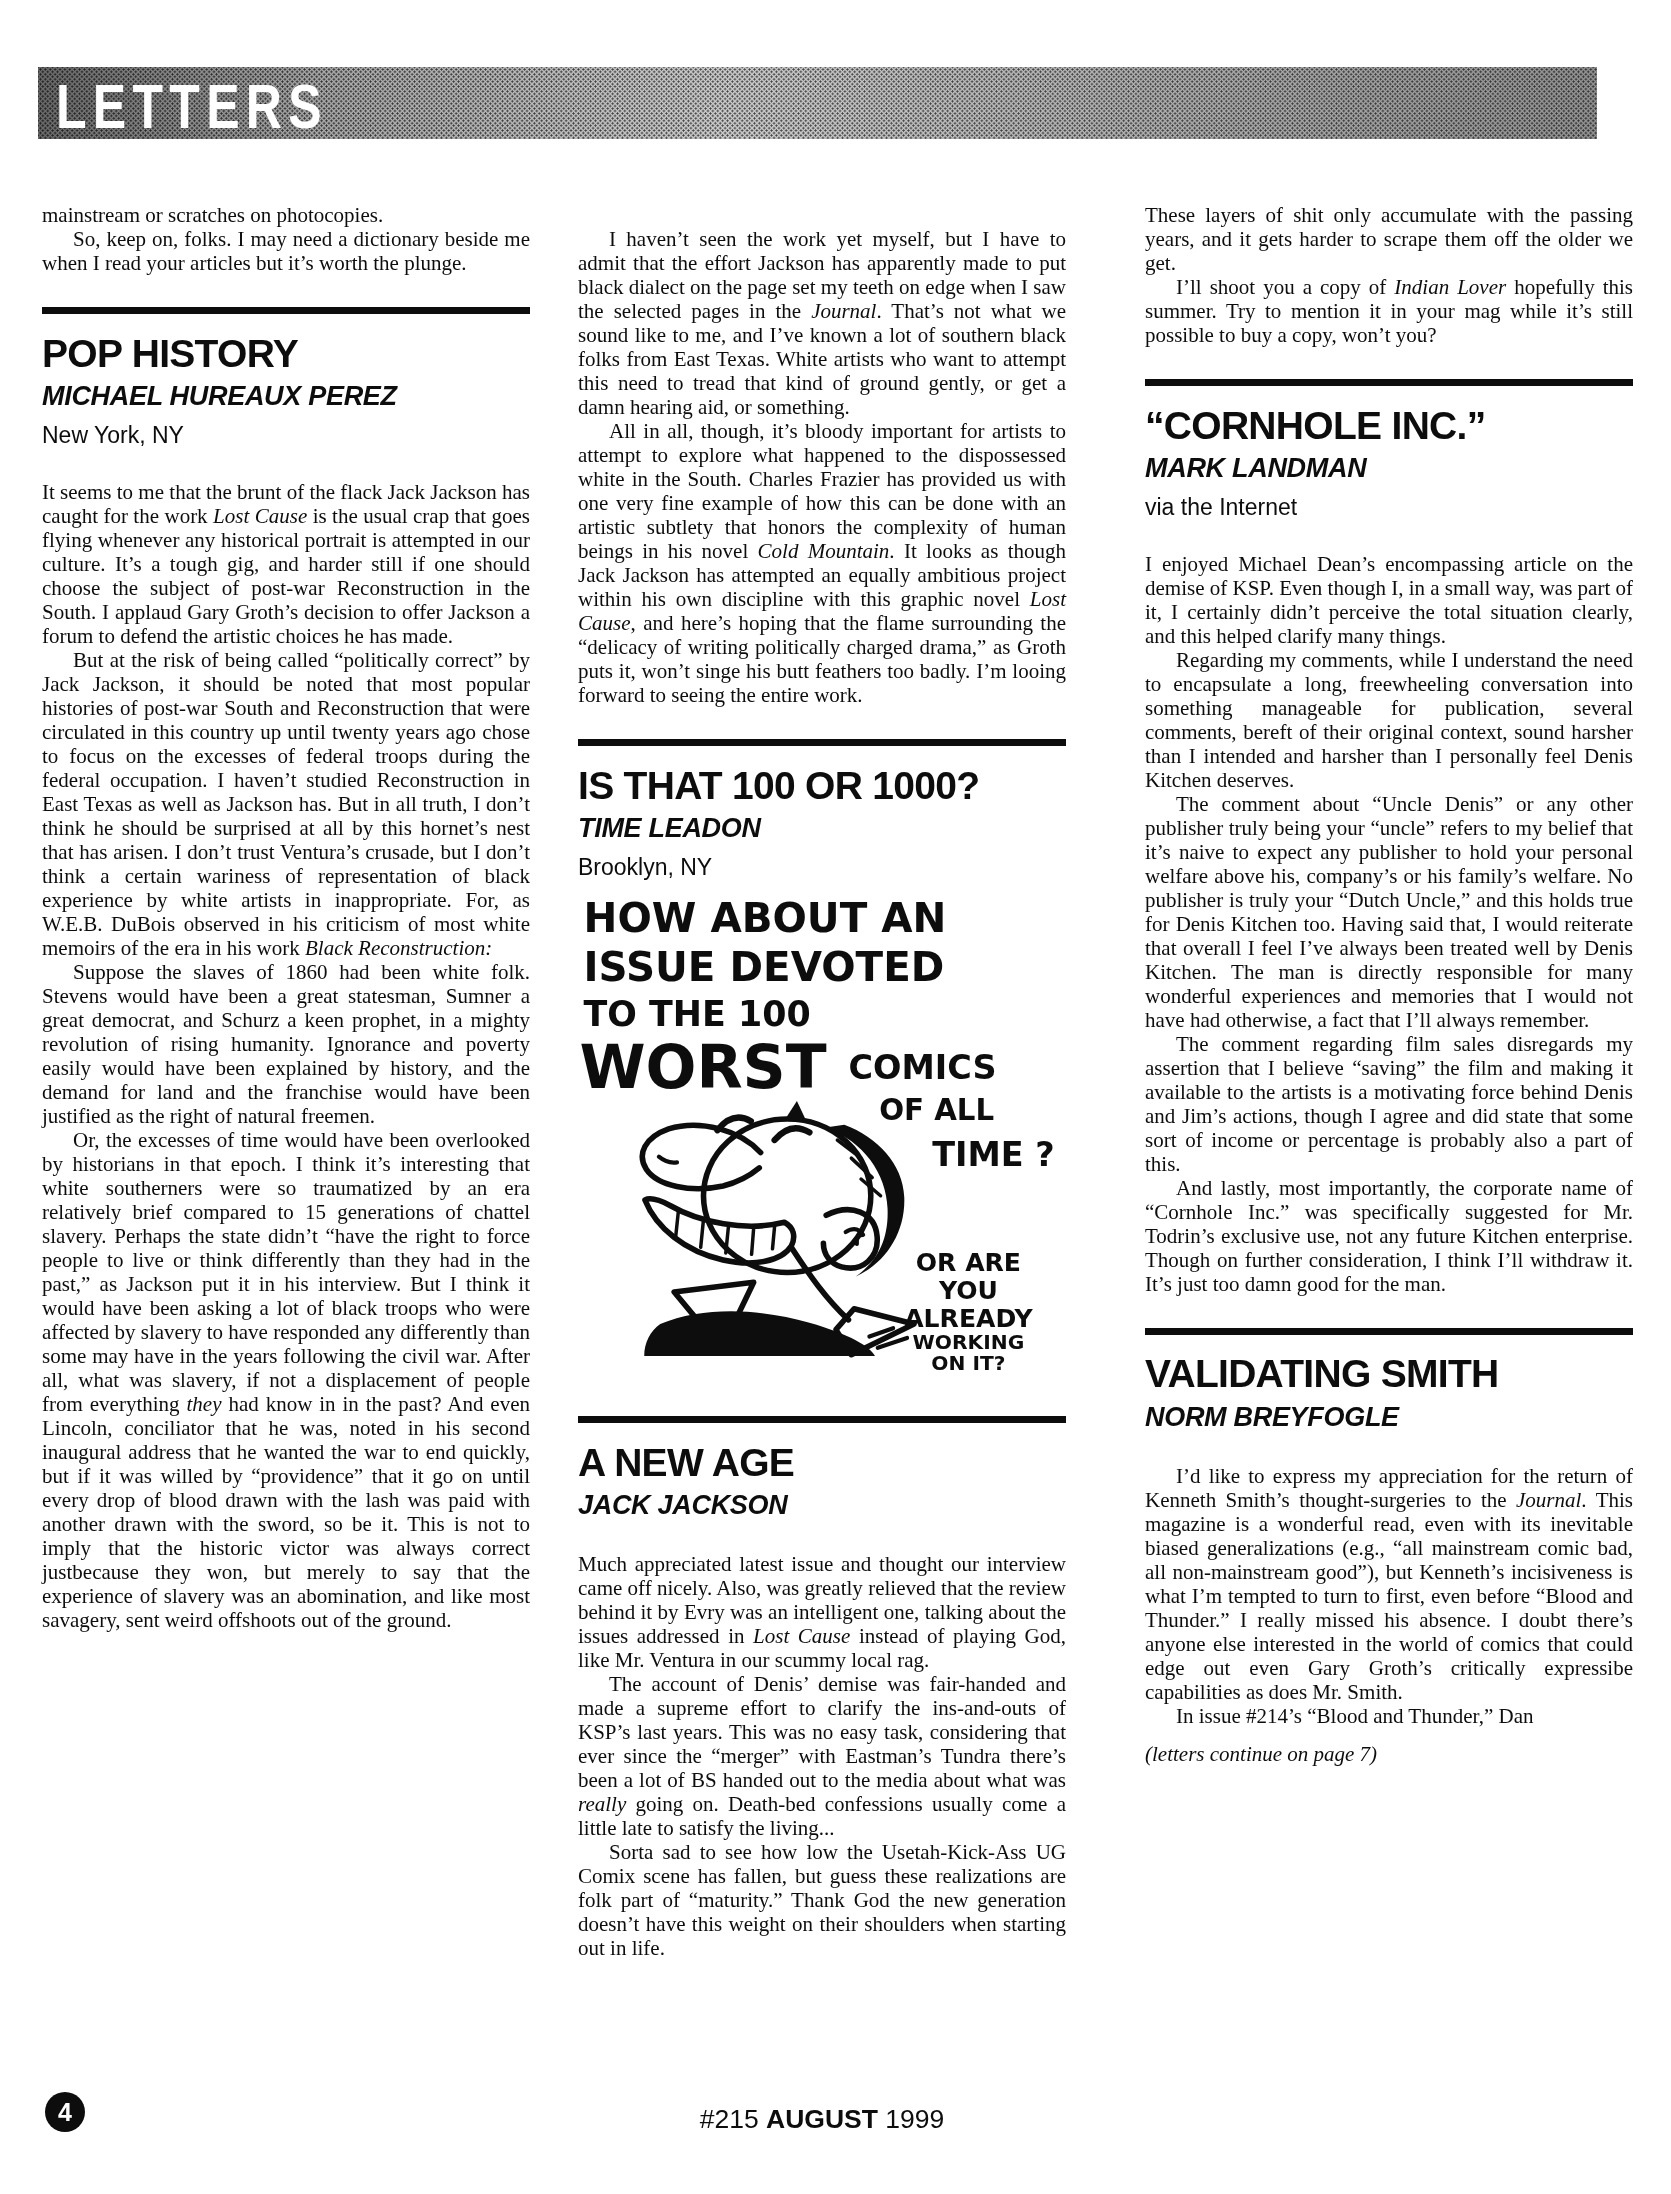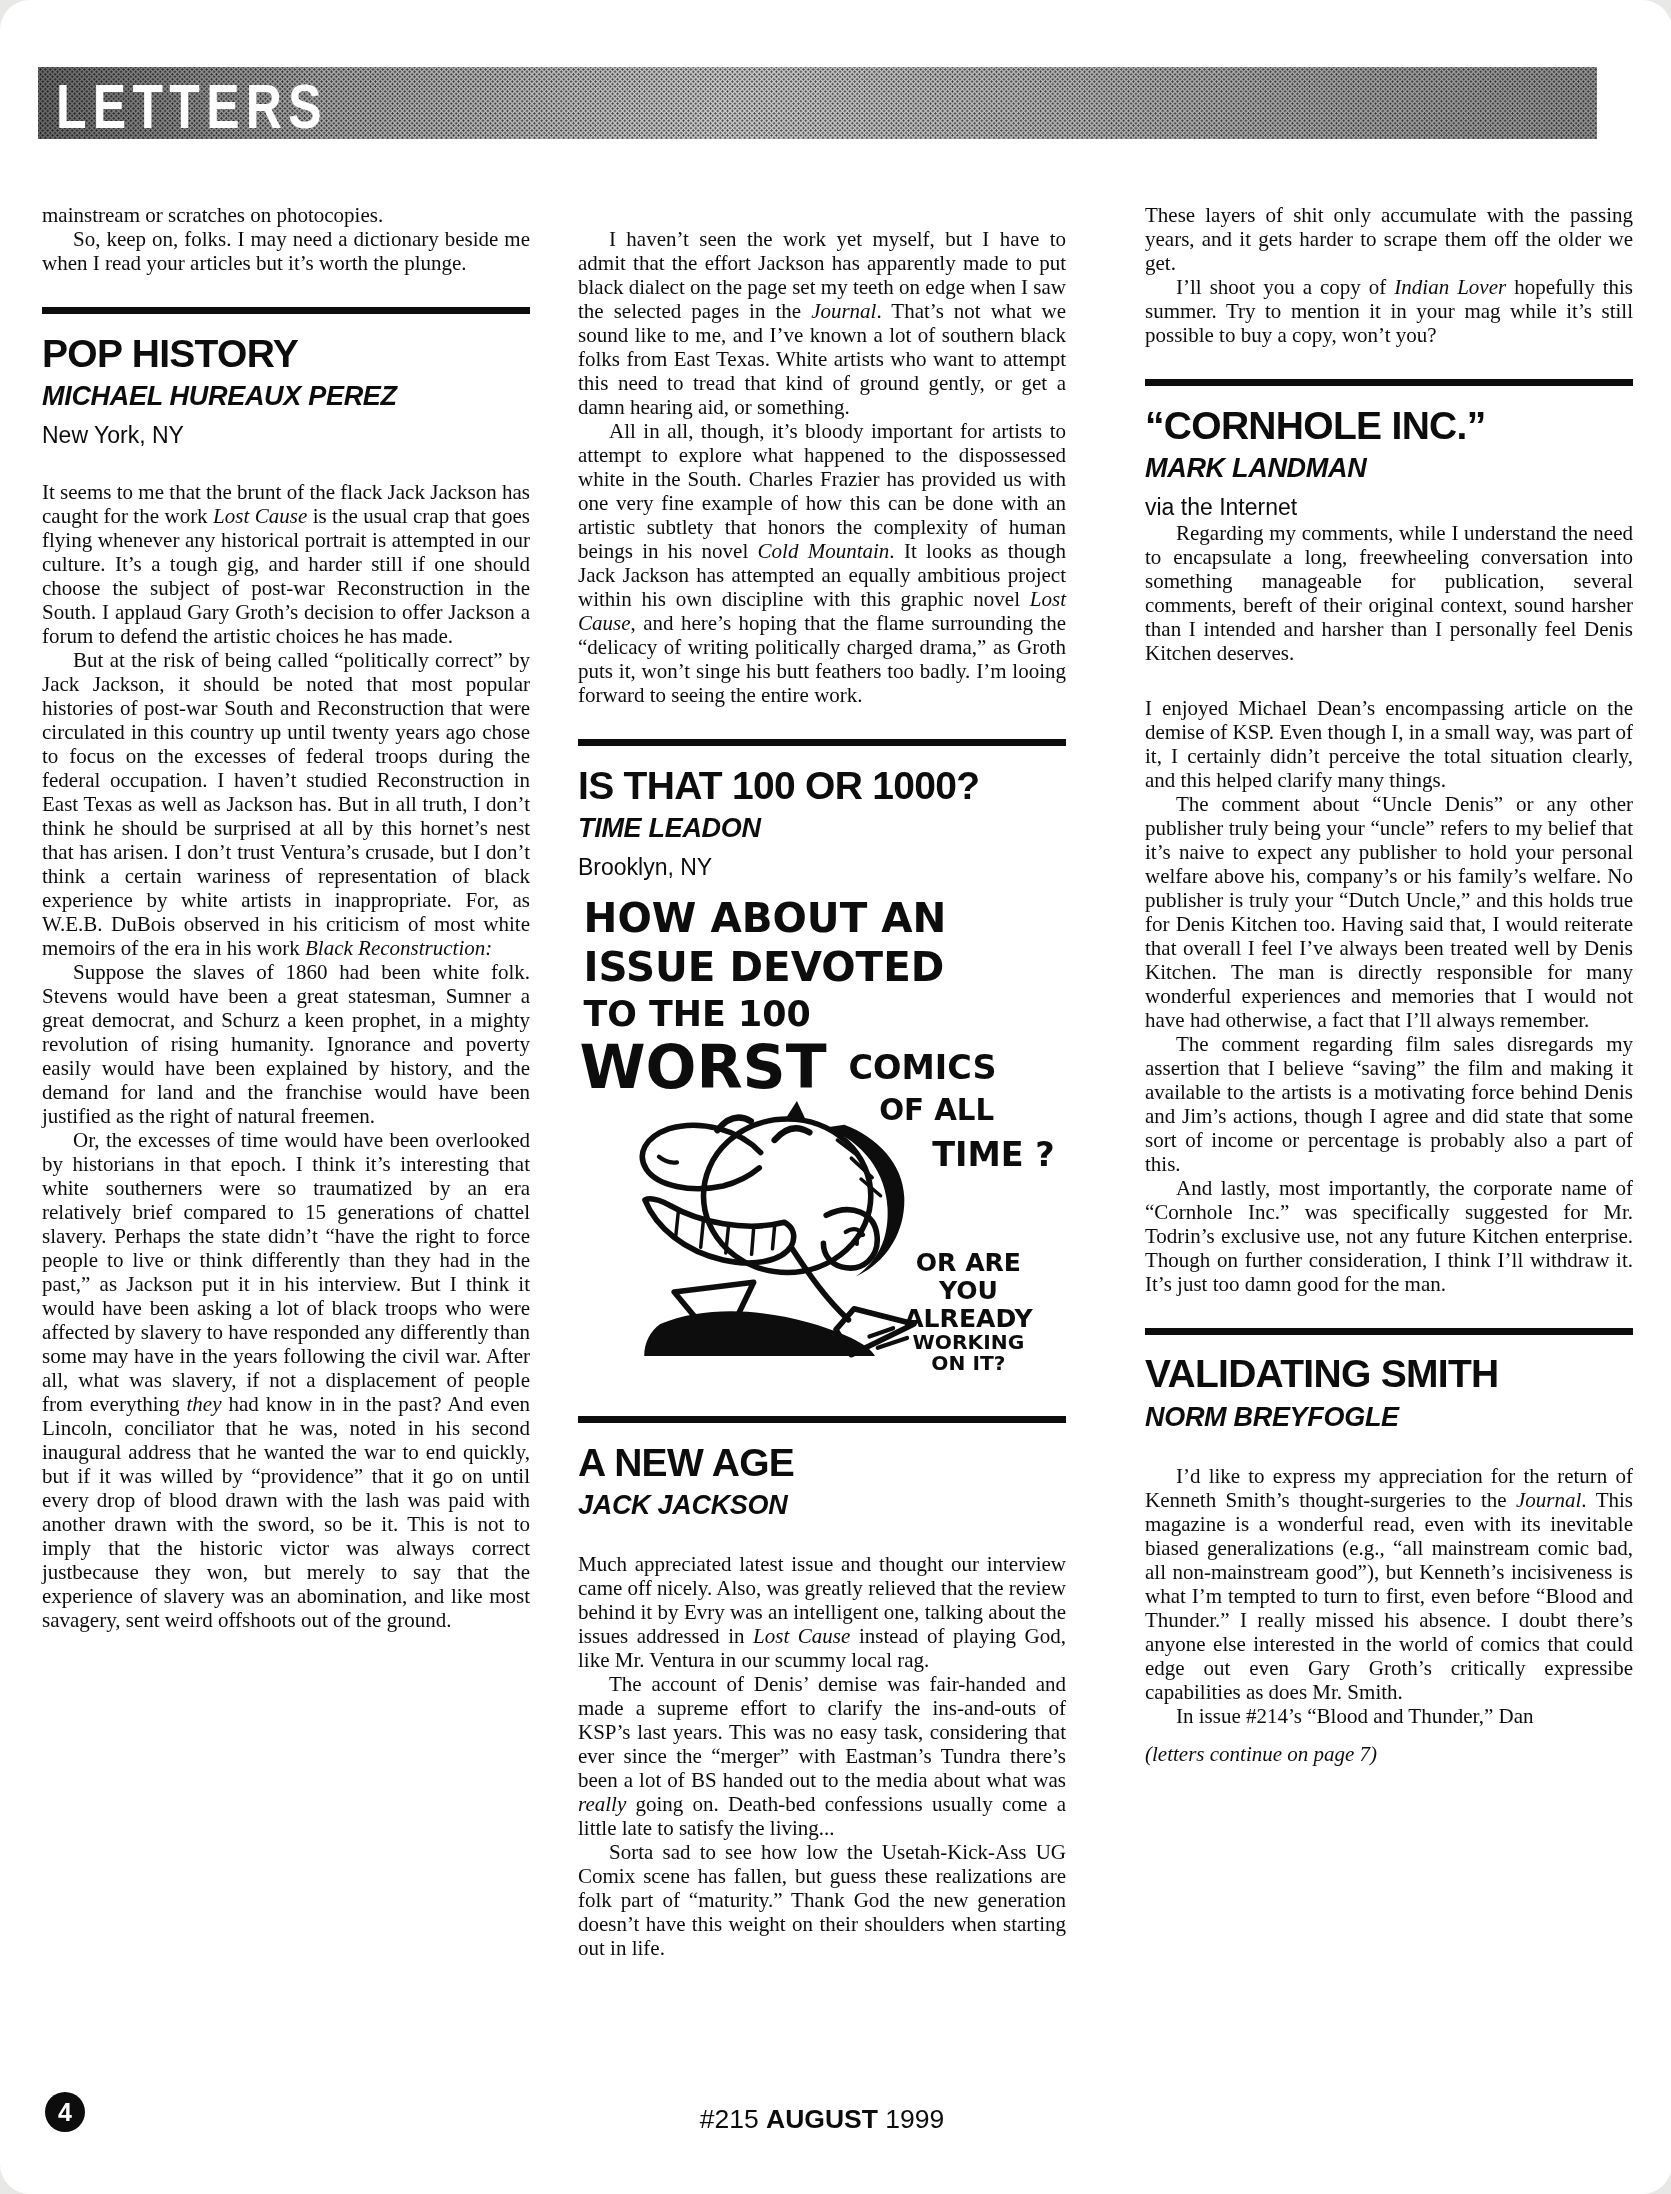--- a/index.html
+++ b/index.html
@@ -1,17 +1,17 @@
 <!DOCTYPE html>
 <html style="font-size:11px"><head>
 <meta charset="utf-8">
 <style>
   html,body{margin:0;padding:0;background:#e8e8e6;}
   .page{position:relative;width:1672px;height:2194px;background:#ffffff;overflow:hidden;
-        font-family:"Liberation Serif",serif;color:#0d0d0d;border-radius:30px;}
+        font-family:"Liberation Serif",serif;color:#0d0d0d;}
   
   .banner{position:absolute;left:38px;top:67px;width:1559px;height:72px;
     background-color:#c9c9c9;
     background-image:
       linear-gradient(90deg, rgba(30,30,30,.55) 0%, rgba(90,90,90,.28) 18%, rgba(230,230,230,.18) 44%, rgba(120,120,120,.30) 72%, rgba(70,70,70,.40) 100%),
       radial-gradient(#1a1a1a 0.9px, transparent 1.2px),
       radial-gradient(#1a1a1a 0.9px, transparent 1.2px);
     background-size:100% 100%, 4.9px 4.9px, 4.9px 4.9px;
     background-position:0 0, 0 0, 2.4px 2.4px;}
   .banner-title{position:absolute;left:18px;top:2.8px;color:#fff;
@@ -134,22 +134,22 @@
 
   <div class="col c3">
     <p class="body">These layers of shit only accumulate with the passing years, and it gets harder to scrape them off the older we get.</p>
     <p class="body ind"><span>I’ll shoot you a copy of </span><span class="it">Indian Lover</span><span> hopefully this summer.  Try to mention it in your mag while it’s still possible to buy a copy, won’t you?</span></p>
 
     <div class="rule"></div>
     <h2 class="sec">“CORNHOLE INC.”</h2>
     <div class="byline">MARK LANDMAN</div>
     <div class="loc">via the Internet</div>
 
+    <p class="body lead">I enjoyed Michael Dean’s encompassing article on the demise of KSP. Even though I, in a small way, was part of it, I certainly didn’t perceive the total situation clearly, and this helped clarify many things.</p>
     <p class="body ind">Regarding my comments, while I understand the need to encapsulate a long, freewheeling conversation into something manageable for publication, several comments, bereft of their original context, sound harsher than I intended and harsher than I personally feel Denis Kitchen deserves.</p>
-    <p class="body lead">I enjoyed Michael Dean’s encompassing article on the demise of KSP. Even though I, in a small way, was part of it, I certainly didn’t perceive the total situation clearly, and this helped clarify many things.</p>
     <p class="body ind">The comment about  “Uncle Denis” or any other publisher truly being your “uncle” refers to my belief that it’s naive to expect any publisher to hold your personal welfare above his, company’s or his family’s welfare. No publisher is truly your “Dutch Uncle,” and this holds true for Denis Kitchen too. Having said that, I would reiterate that overall I feel I’ve always been treated well by Denis Kitchen. The man is directly responsible for many wonderful experiences and memories that I would not have had otherwise, a fact that I’ll always remember.</p>
     <p class="body ind">The comment regarding film sales disregards my assertion that I believe “saving” the film and making it available to the artists is a motivating force behind Denis and Jim’s actions, though I agree and did state that some sort of income or percentage is probably also a part of this.</p>
     <p class="body ind">And lastly, most importantly, the corporate name of “Cornhole Inc.” was specifically suggested for Mr. Todrin’s exclusive use, not any future Kitchen enterprise. Though on further consideration, I think I’ll withdraw it. It’s just too damn good for the man.</p>
 
     <div class="rule"></div>
     <h2 class="sec">VALIDATING SMITH</h2>
     <div class="byline">NORM BREYFOGLE</div>
 
     <p class="body lead ind"><span>I’d like to express my appreciation for the return of Kenneth Smith’s thought-surgeries to the </span><span class="it">Journal</span><span>.  This magazine is a wonderful read, even with its inevitable biased generalizations (e.g., “all mainstream comic bad, all non-mainstream good”), but Kenneth’s incisiveness is what I’m tempted to turn to first, even before “Blood and Thunder.”  I really missed his absence.  I doubt there’s anyone else interested in the world of comics that could edge out even Gary Groth’s critically expressibe capabilities as does Mr. Smith.</span></p>
     <p class="body ind">In issue #214’s “Blood and Thunder,” Dan</p>

